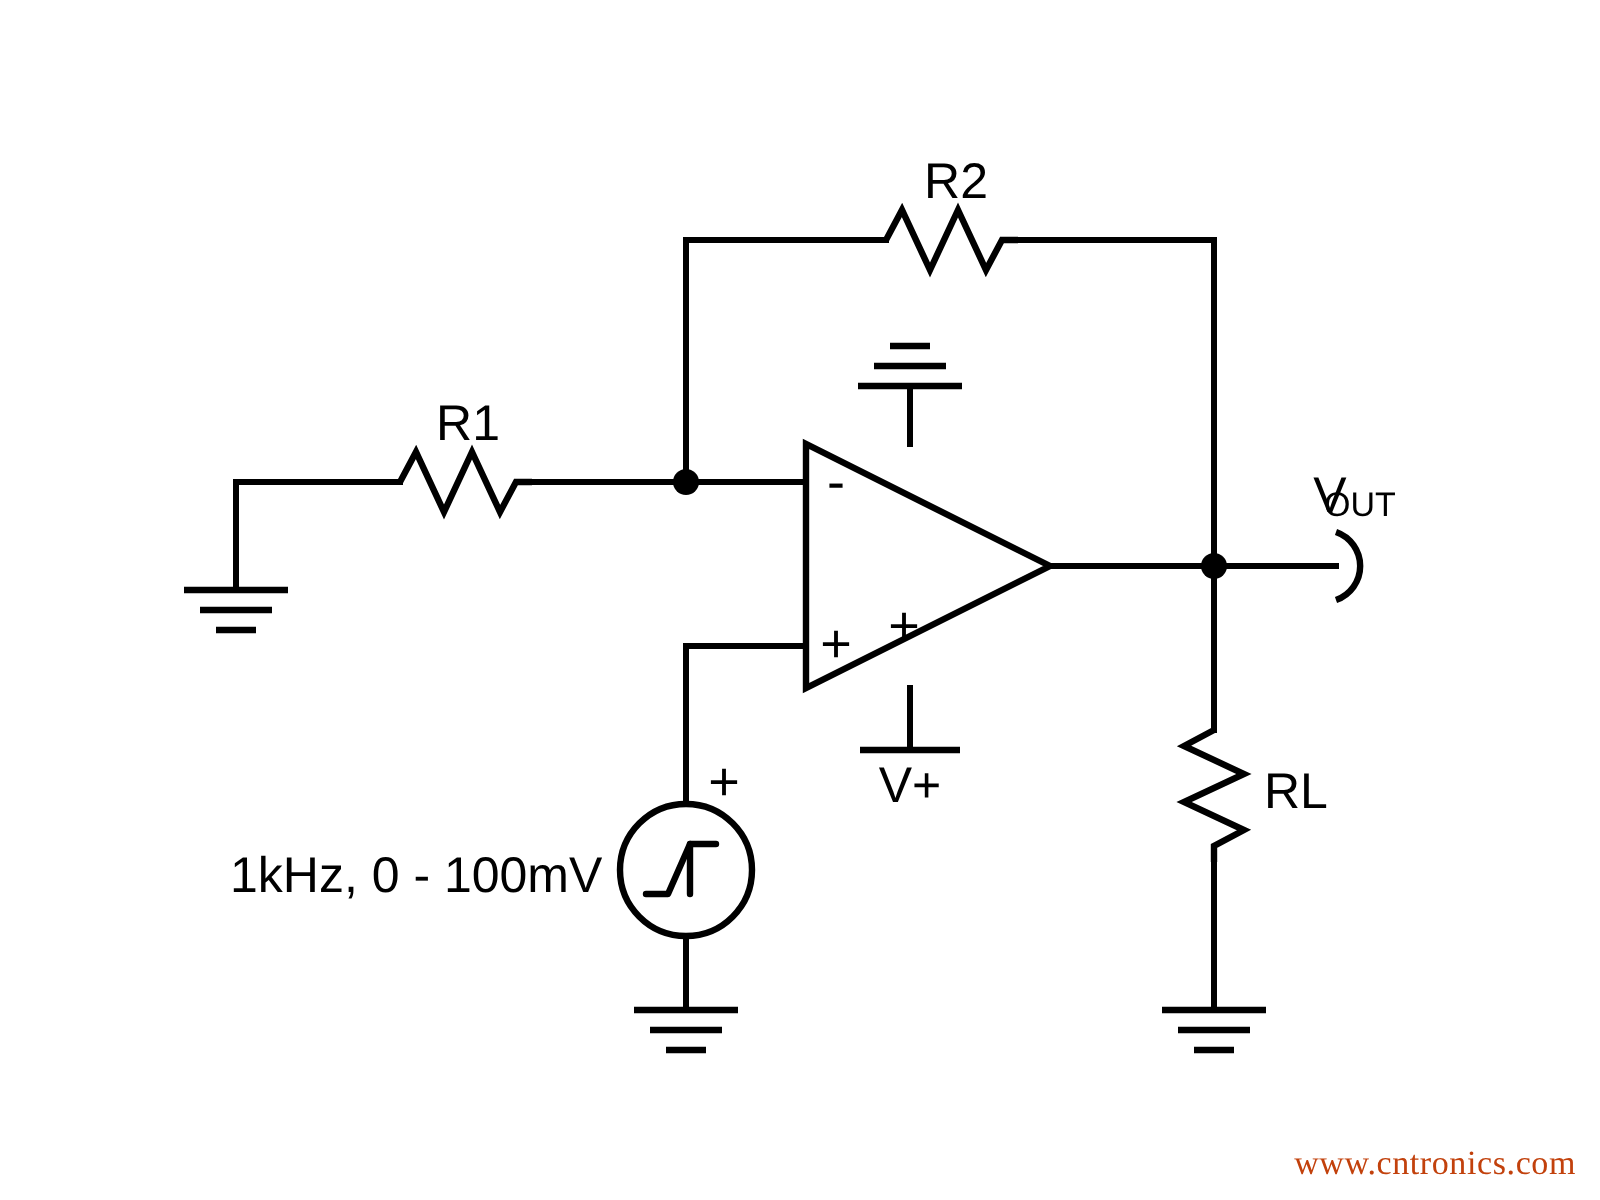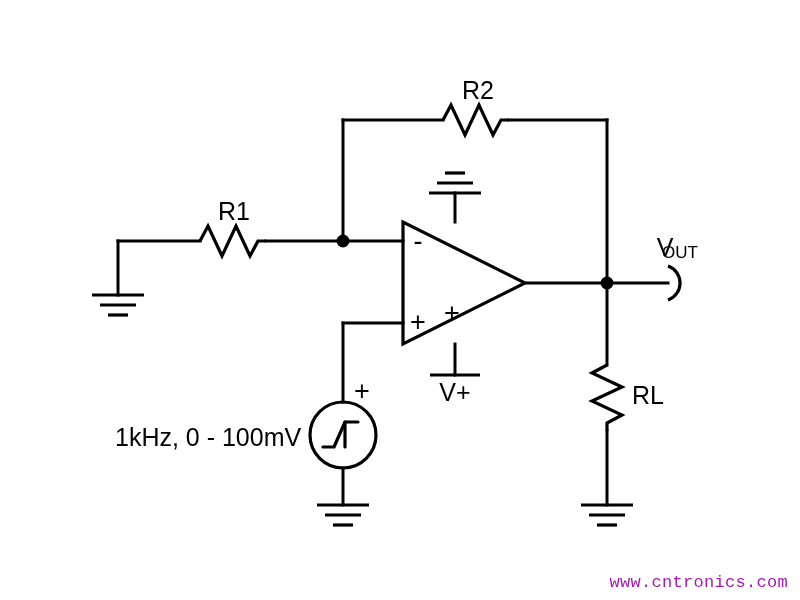--- a/index.html
+++ b/index.html
@@ -67,23 +67,23 @@
     font-size: 27px;
     text-anchor: middle;
   }
   .lbl-sub {
     font-size: 17px;
   }
   .watermark {
     position: absolute;
     right: 12px;
     bottom: 8px;
-    font-family: Liberation Mono, monospace;
+    font-family: Liberation Serif, serif;
     font-size: 17px;
-    color: #a21caf;
+    color: #c2410c;
     letter-spacing: 0.3px;
     user-select: none;
   }
 </style>
 </head>
 <body>
 
 <div id="schematic-root">
 
   <svg class="circuit" viewBox="0 0 800 600" xmlns="http://www.w3.org/2000/svg">

